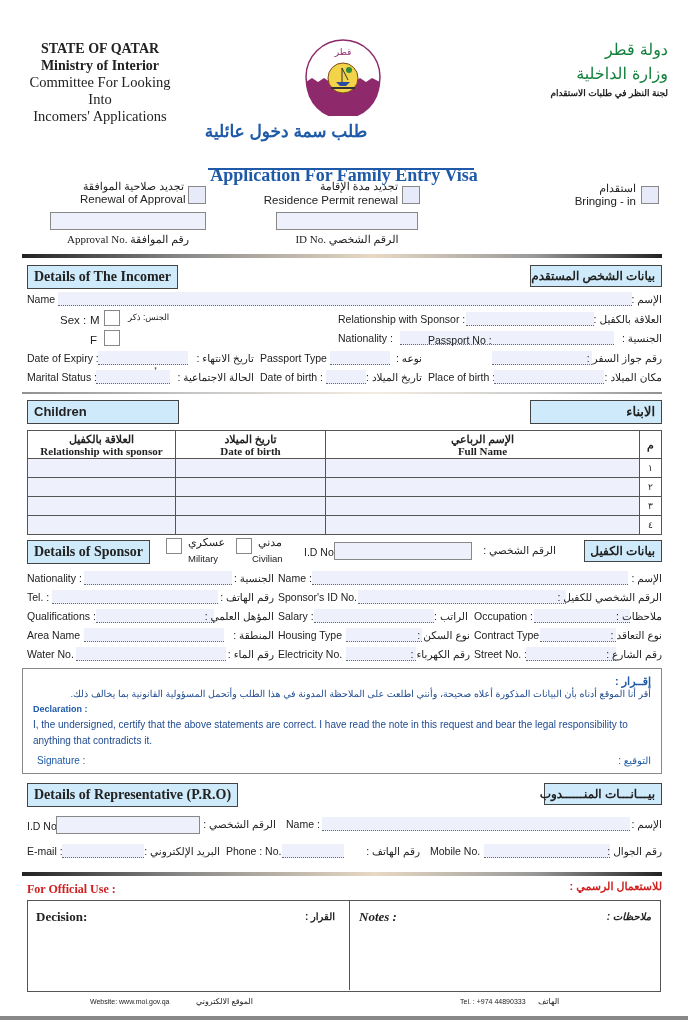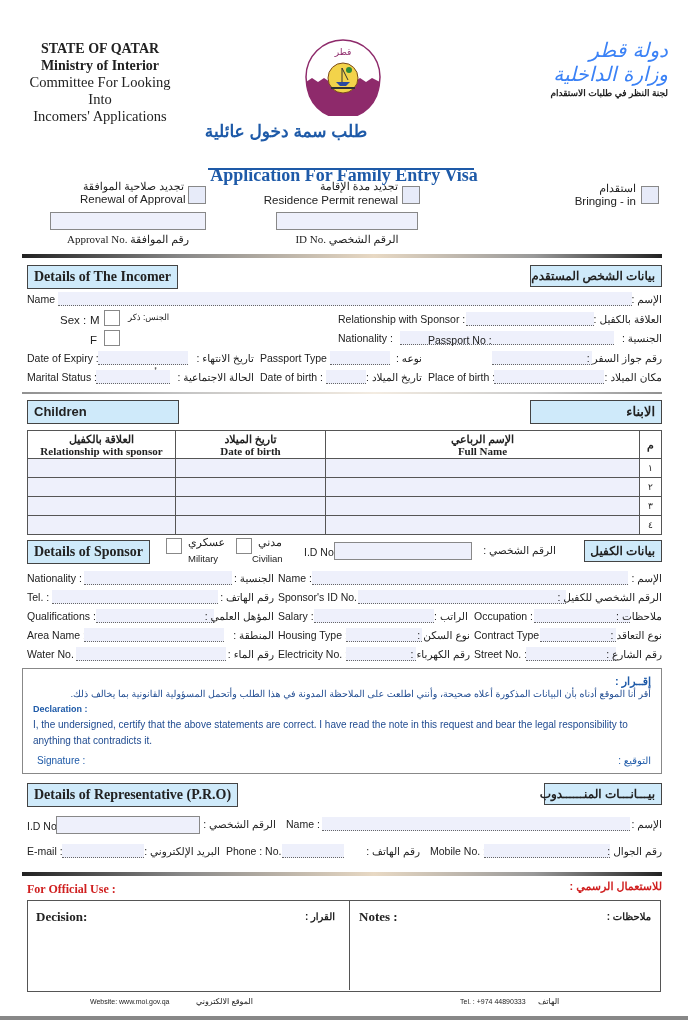--- a/index.html
+++ b/index.html
@@ -8,21 +8,21 @@
   .abs { position: absolute; }
   .serif { font-family: "Liberation Serif", serif; }
   .rtl { direction: rtl; }
 
   
   .hdr-en { left: 20px; top: 40px; width: 160px; text-align: center; line-height: 17px; font-size: 14px; }
   .hdr-en .b { font-weight: bold; font-size: 14px; }
   .hdr-en .n { font-size: 14.5px; }
   .logo { left: 304px; top: 38px; width: 78px; height: 78px; }
   .hdr-ar { left: 540px; top: 38px; width: 128px; text-align: right; }
-  .hdr-ar .cal { font-family: "DejaVu Serif", serif; font-size: 20px; line-height: 24px; color: #3b82f6; font-style: italic; }
+  .hdr-ar .cal { font-family: "DejaVu Serif", serif; font-size: 16px; line-height: 24px; color: #15803d; }
   .hdr-ar .sub { font-size: 9px; font-weight: bold; margin-top: 2px; }
   .title-ar { left: 0; width: 572px; top: 121px; text-align: center; font-size: 17px; font-weight: bold; color: #1e5aa8; }
   .title-en { left: 0; width: 688px; top: 145px; text-align: center; font-size: 18px; font-weight: bold; color: #1e5aa8; margin-top: 20px; }
   .title-line { left: 208px; top: 168px; width: 266px; height: 2px; background: #1e5aa8; }
 
   .chk { width: 18px; height: 18px; border: 1.5px solid #888; background: #e7ebf9; }
   .chk.w { background: #fff; }
   .lbl { font-size: 11.5px; white-space: nowrap; }
   .lbl-ar { font-size: 11px; white-space: nowrap; direction: rtl; }
   .box-in { border: 1.5px solid #888; background: #eef0fb; }
@@ -281,21 +281,21 @@
 <div class="abs rule" style="top:872px;"></div>
 
 <div class="abs red serif" style="left:27px; top:882px; font-size:12px;">For Official Use :</div>
 <div class="abs red rtl" style="left:520px; top:880px; width:142px; font-size:11px;">للاستعمال الرسمي :</div>
 
 <div class="abs official">
   <div class="abs" style="left:0; top:0; width:322px; height:89px; border-right:1.5px solid #555;">
     <div class="abs serif" style="left:8px; top:8px; font-size:13px; font-weight:bold;">Decision:</div>
     <div class="abs rtl" style="right:14px; top:10px; font-size:10px; font-weight:bold;">القرار :</div>
   </div>
-  <div class="abs" style="left:323px; top:0; width:308px; height:89px;">
+  <div class="abs" style="left:323px; top:0; width:308px; height:89px;font-style:italic;">
     <div class="abs serif" style="left:8px; top:8px; font-size:13px; font-weight:bold;">Notes :</div>
     <div class="abs rtl" style="right:8px; top:10px; font-size:10px; font-weight:bold;">ملاحظات :</div>
   </div>
 </div>
 
 <div class="abs footer" style="left:90px; top:998px;">Website: www.moi.gov.qa</div>
 <div class="abs footer rtl" style="left:196px; top:997px; font-size:8px;">الموقع الالكتروني</div>
 <div class="abs footer" style="left:460px; top:998px;">Tel. : +974 44890333</div>
 <div class="abs footer rtl" style="left:538px; top:997px; font-size:8px;">الهاتف</div>
 <div class="abs" style="left:0; top:1016px; width:688px; height:4px; background:#888;"></div>

